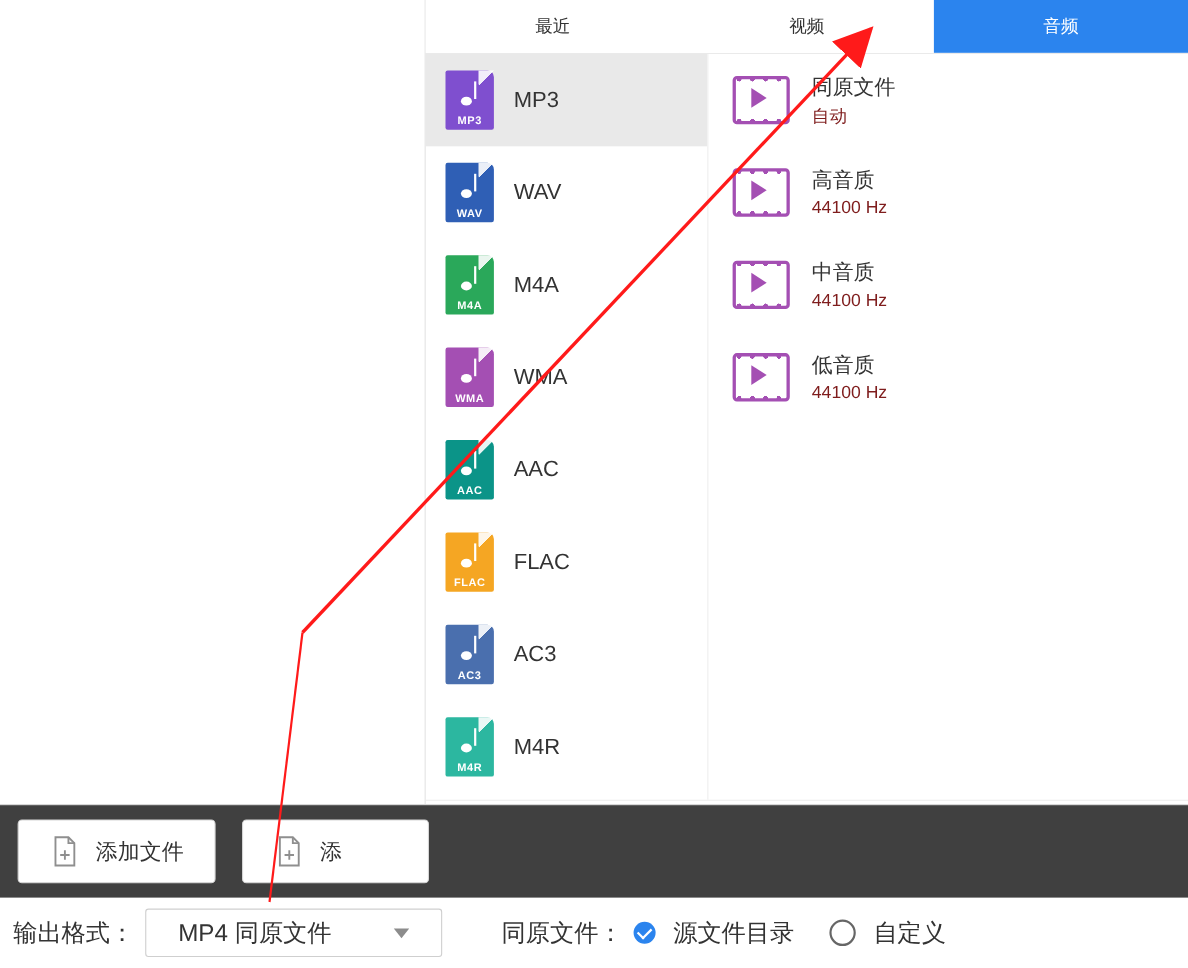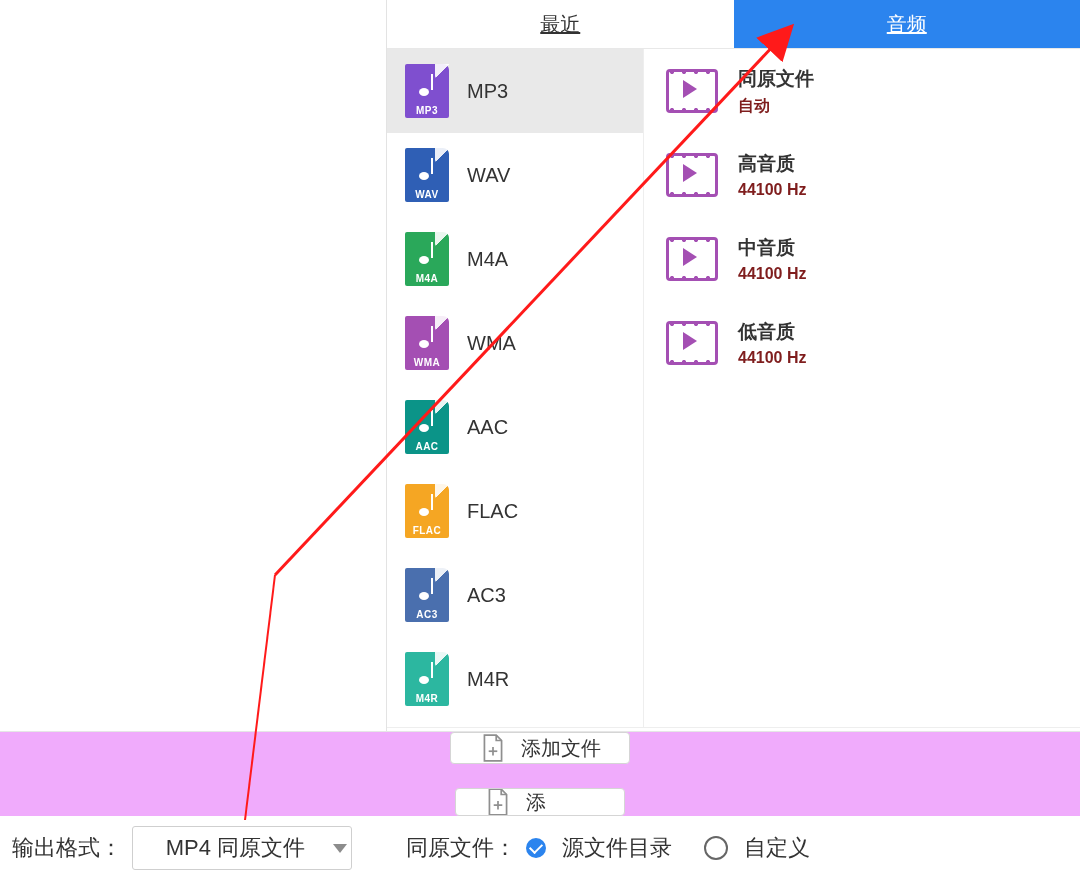--- a/index.html
+++ b/index.html
@@ -4,39 +4,39 @@
 <style>
   html, body { margin:0; padding:0; font-family:"Microsoft YaHei","PingFang SC",Arial,sans-serif; font-size:16px; color:#333; background:#fff; }
   .canvas { position:relative; width:1080px; height:880px; overflow:hidden; }
 
   
   .main-blank { position:absolute; left:0; top:0; width:386px; height:700px; background:#fff; }
 
   
   .popup { position:absolute; left:386px; top:0; right:0; height:806px; border:1px solid #e3e3e3; border-top:none; border-right:none; background:#fff; }
   .tabbar { display:flex; height:48px; border-bottom:1px solid #e8e8e8; }
-  .tab { flex:1; display:flex; align-items:center; justify-content:center; font-size:20px; color:#333; cursor:pointer; background:#fff;text-decoration:underline; }
+  .tab { flex:1; display:flex; align-items:center; justify-content:center; font-size:16px; color:#333; cursor:pointer; background:#fff; }
   .tab.selected { background:#2b84ee; color:#ffffff; }
 
   .popup-body { display:flex; height:678px; }
   .format-col { width:256px; border-right:1px solid #eee; overflow:hidden; }
   .format-item { display:flex; align-items:center; height:84px; padding:0 18px; cursor:pointer; }
   .format-item.selected { background:#e9e9e9; }
   .format-item .fname { margin-left:18px; font-size:20px; color:#333; }
 
   
   .fticon { position:relative; width:44px; height:54px; border-radius:2px 6px 2px 2px; }
   .fticon .fold { position:absolute; top:0; right:0; width:14px; height:14px; background:linear-gradient(135deg,rgba(255,255,255,.9) 0%,rgba(255,255,255,.9) 50%,rgba(0,0,0,0) 50.5%); border-bottom-left-radius:2px; }
   .fticon .note { position:absolute; left:12px; top:10px; width:18px; height:22px; }
   .fticon .note::before { content:""; position:absolute; right:2px; top:0; width:2px; height:16px; background:#fff; }
   .fticon .note::after { content:""; position:absolute; left:2px; bottom:0; width:10px; height:8px; background:#fff; border-radius:50%; }
   .fticon .tag { position:absolute; left:0; right:0; bottom:0; height:16px; display:flex; align-items:center; justify-content:center; font-size:10px; font-weight:700; color:#fff; letter-spacing:.5px; }
 
   
-  .quality-col { flex:1; padding:0;font-weight:bold; }
+  .quality-col { flex:1; padding:0; }
   .q-item { display:flex; align-items:center; height:84px; padding:0 22px; cursor:pointer; }
   .q-item .film { width:46px; height:38px; border:3px solid #a44fb3; border-radius:4px; position:relative; flex:0 0 auto; }
   .q-item .film::before, .q-item .film::after { content:""; position:absolute; left:-3px; right:-3px; height:6px; background:
      radial-gradient(circle at 6px 3px,#a44fb3 2px,transparent 2.2px) repeat-x,
      radial-gradient(circle at 18px 3px,#a44fb3 2px,transparent 2.2px) repeat-x,
      radial-gradient(circle at 30px 3px,#a44fb3 2px,transparent 2.2px) repeat-x,
      radial-gradient(circle at 42px 3px,#a44fb3 2px,transparent 2.2px) repeat-x; }
   .q-item .film::before { top:-3px; } .q-item .film::after { bottom:-3px; }
   .q-item .film .tri { position:absolute; left:14px; top:8px; width:0; height:0; border-left:14px solid #a44fb3; border-top:9px solid transparent; border-bottom:9px solid transparent; }
   .q-item .txt { margin-left:20px; display:flex; flex-direction:column; }
@@ -44,47 +44,48 @@
   .q-item .t2 { font-size:16px; color:#7f1d1d; margin-top:4px; }
 
   
   .popup-footer { height:78px; display:flex; align-items:center; padding:0 18px; gap:18px; border-top:1px solid #eee; }
   .search { flex:0 0 226px; height:44px; border:1px solid #d5d5d5; border-radius:6px; display:flex; align-items:center; padding:0 12px; color:#9b9b9b; }
   .search svg { width:18px; height:18px; stroke:#9b9b9b; fill:none; stroke-width:2; }
   .search input { border:none; outline:none; font-size:17px; color:#333; margin-left:8px; width:160px; background:transparent; }
   .addcustom { flex:1; height:48px; border:1px solid #d5d5d5; border-radius:6px; display:flex; align-items:center; justify-content:center; font-size:19px; cursor:pointer; }
 
   
-  .toolbar { position:absolute; left:0; right:0; bottom:64px; height:84px; display:flex; align-items:center; padding:0 16px; gap:24px; border-top:1px solid #e6e6e6; background:#f0abfc;flex-direction:column; }
+  .toolbar { position:absolute; left:0; right:0; bottom:64px; height:84px; display:flex; align-items:center; padding:0 16px; gap:24px; border-top:1px solid #e6e6e6; background:#404040; }
   .btn { height:56px; border:1px solid #d5d5d5; border-radius:4px; display:flex; align-items:center; justify-content:center; padding:0 28px; font-size:20px; cursor:pointer; background:#fff; }
   .btn svg { width:28px; height:30px; margin-right:14px; stroke:#8f8f8f; fill:none; stroke-width:1.6; }
   .btn.clip { width:112px; overflow:hidden; justify-content:flex-start; }
 
   
   .outrow { position:absolute; left:0; right:0; bottom:0; height:64px; display:flex; align-items:center; padding:0 12px; font-size:22px; gap:10px; }
-  .select { height:42px; border:1px solid #cfcfcf; border-radius:3px; display:flex; align-items:center; padding:0 4px; gap:28px; cursor:pointer; min-width:210px; justify-content:flex-end; }
+  .select { height:42px; border:1px solid #cfcfcf; border-radius:3px; display:flex; align-items:center; padding:0 29px; gap:28px; cursor:pointer; min-width:210px; justify-content:space-between; }
   .select .cd { width:0; height:0; border-left:7px solid transparent; border-right:7px solid transparent; border-top:9px solid #8c8c8c; }
   .radio, .check { width:20px; height:20px; border-radius:50%; display:inline-flex; align-items:center; justify-content:center; margin-right:6px; flex:0 0 auto; }
   .check { background:#2b84ee; }
   .check::after { content:""; width:6px; height:10px; border:solid #fff; border-width:0 2.4px 2.4px 0; transform:rotate(45deg); margin-top:-2px; }
   .radio { border:2px solid #666; }
   .lbl { margin-right:22px;text-align:center; }
 
   
   .arrow-svg { position:absolute; left:0; top:0; width:1080px; height:880px; pointer-events:none; }
 </style>
 </head>
 <body>
 <div class="canvas">
 
   <div class="main-blank"></div>
 
   <div class="popup">
     <div class="tabbar">
       <div class="tab">最近</div>
+      <div class="tab">视频</div>
       <div class="tab selected">音频</div>
     </div>
 
     <div class="popup-body">
       <div class="format-col">
         <div class="format-item selected">
           <div class="fticon" style="background:#7f4fcf">
               <div class="note"></div>
               <div class="fold"></div>
               <div class="tag">MP3</div>

